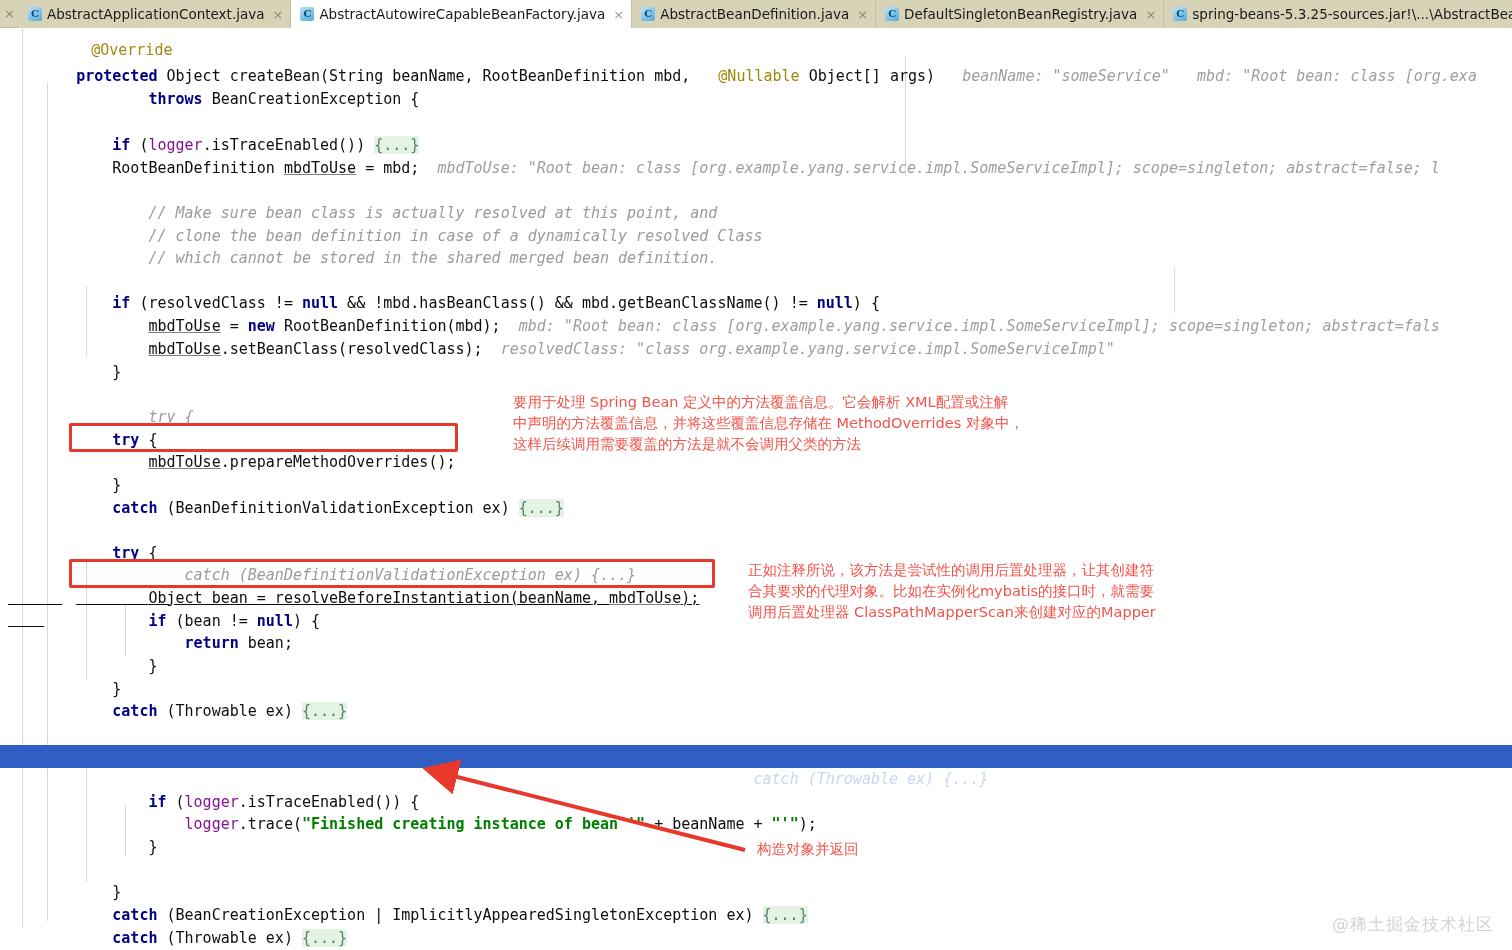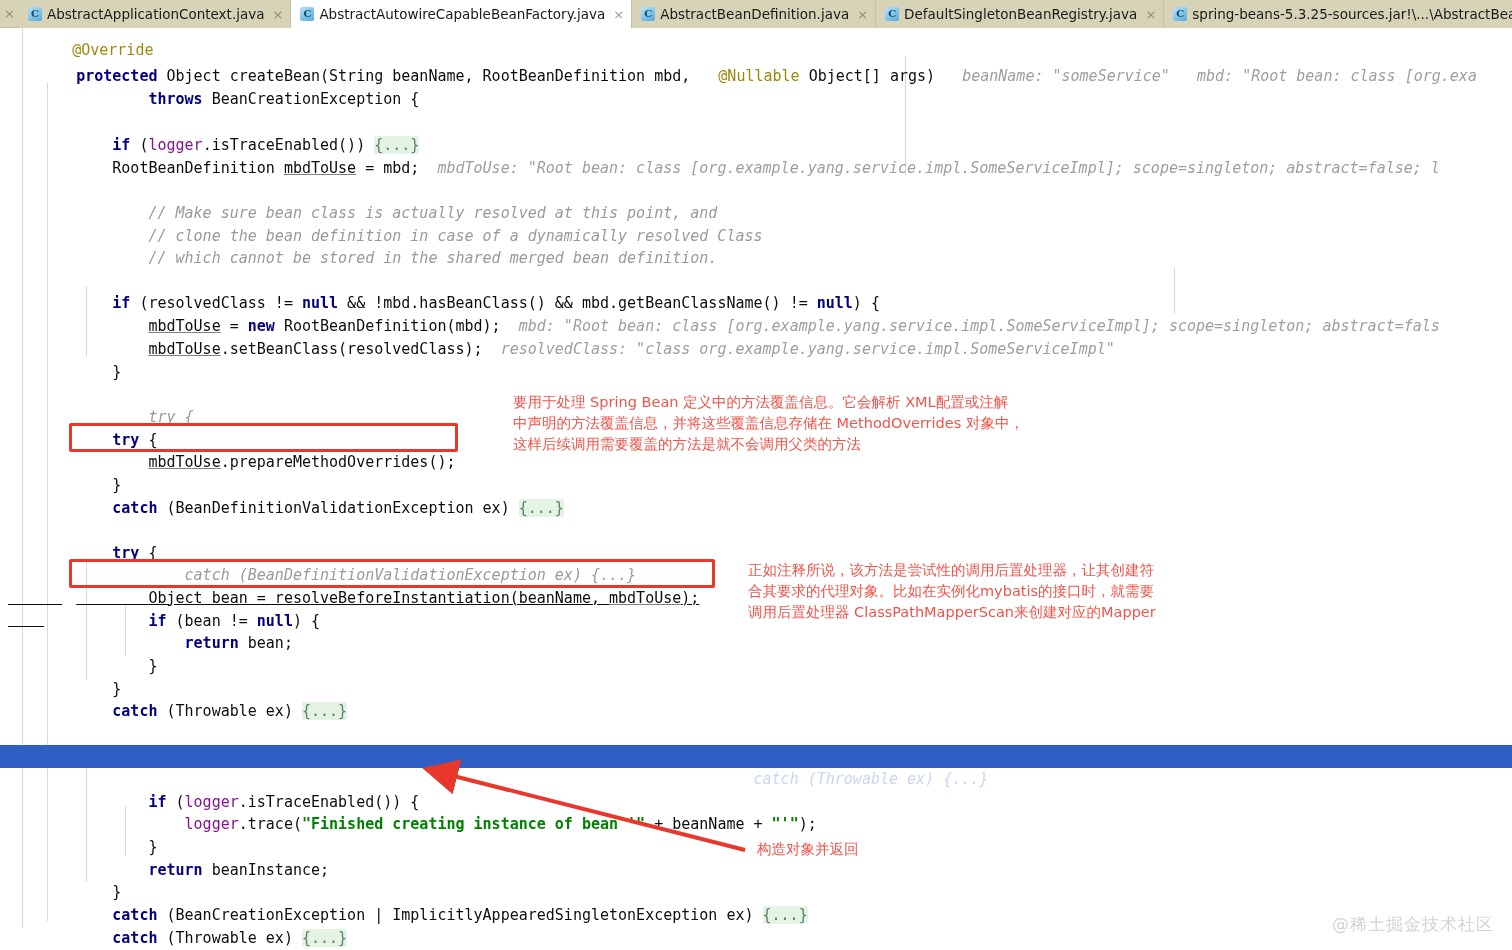--- a/index.html
+++ b/index.html
@@ -206,21 +206,21 @@
     <div class="guide" style="left:86px;  top:258px; height:70px;"></div>
     <div class="guide" style="left:86px;  top:530px; height:122px;"></div>
     <div class="guide" style="left:86px;  top:732px; height:122px;"></div>
     <div class="guide" style="left:125px; top:578px; height:50px;"></div>
     <div class="guide" style="left:125px; top:778px; height:50px;"></div>
     <div class="guide" style="left:905px; top:28px;  height:120px;"></div>
     <div class="guide" style="left:1174px;top:240px; height:45px;"></div>
 
     
     <div class="ln" style="position:absolute; left:0; top:-12px;">
-      <span class="ann" style="margin-left:10px">@Override</span>
+      <span class="ann" style="margin-left:29px">@Override</span>
     </div>
 
     
     <div class="ln" style="position:absolute; left:0; top:14px;">
       <span style="margin-left:14px"></span><span class="kw">protected</span><span class="plain"> Object </span><span class="plain">createBean(</span><span class="plain">String beanName, RootBeanDefinition mbd, </span><span class="ann">@Nullable</span><span class="plain"> Object[] args)</span><span class="hint">   </span><span class="hint">beanName: "someService"   mbd: "Root bean: class [org.exa</span>
     </div>
 
     
     <div class="ln" style="position:absolute; left:0; top:37px;">
       <span style="margin-left:14px">        </span><span class="kw">throws</span><span class="plain"> BeanCreationException {</span>
@@ -354,23 +354,20 @@
     <div class="ln" style="position:absolute; left:0; top:762px;">
       <span style="margin-left:14px">            </span><span class="fld">logger</span><span class="plain">.trace(</span><span class="str">"Finished creating instance of bean '"</span><span class="plain"> + beanName + </span><span class="str">"'"</span><span class="plain">);</span>
     </div>
 
     
     <div class="ln" style="position:absolute; left:0; top:785px;">
       <span style="margin-left:14px">        </span><span class="plain">}</span>
     </div>
 
     
-    <div class="ln" style="position:absolute; left:0; top:808px;">
-      <span style="margin-left:14px">        </span><span class="kw">return</span><span class="plain"> beanInstance;</span>
-    </div>
 
     
     <div class="ln" style="position:absolute; left:0; top:830px;">
       <span style="margin-left:14px">    </span><span class="plain">}</span>
     </div>
 
     
     <div class="ln" style="position:absolute; left:0; top:853px;">
       <span style="margin-left:14px">    </span><span class="kw">catch</span><span class="plain"> (BeanCreationException | ImplicitlyAppearedSingletonException ex) </span><span class="fold">{...}</span>
     </div>

